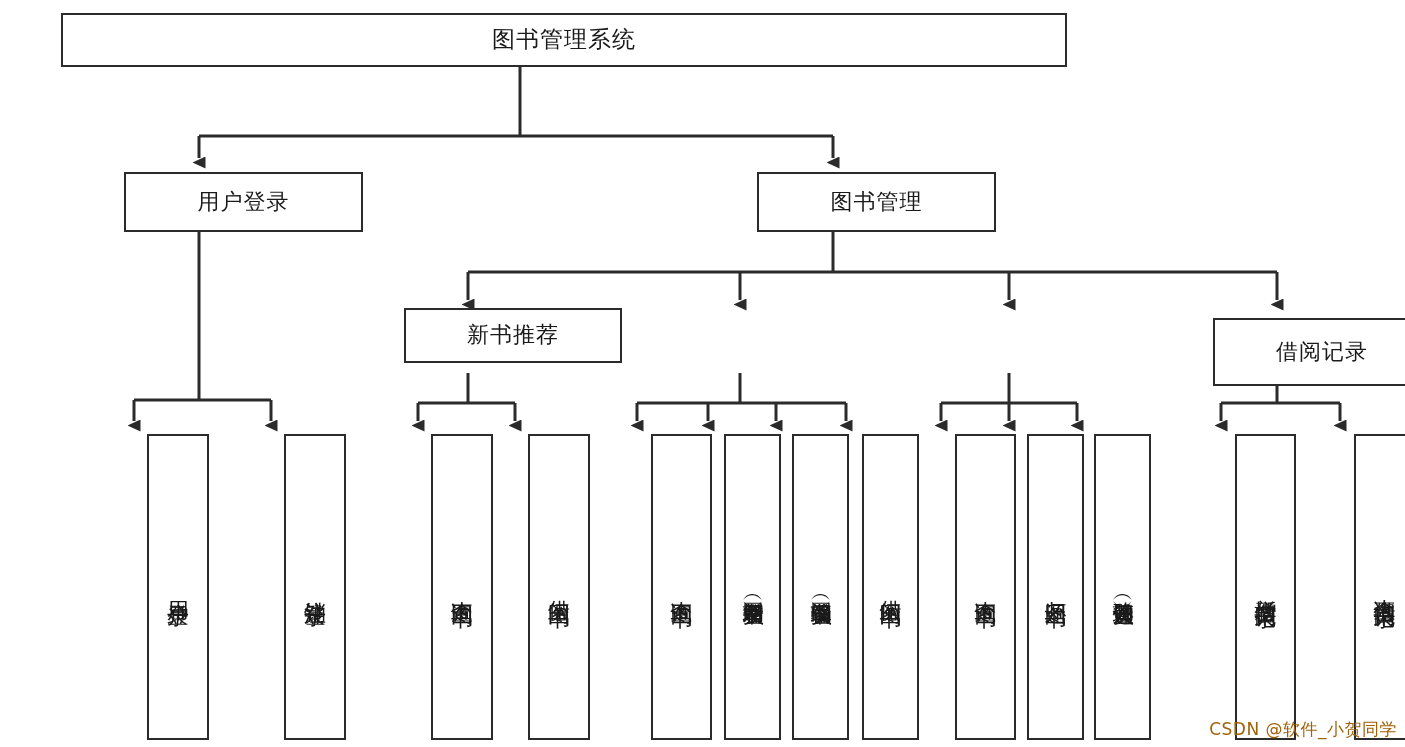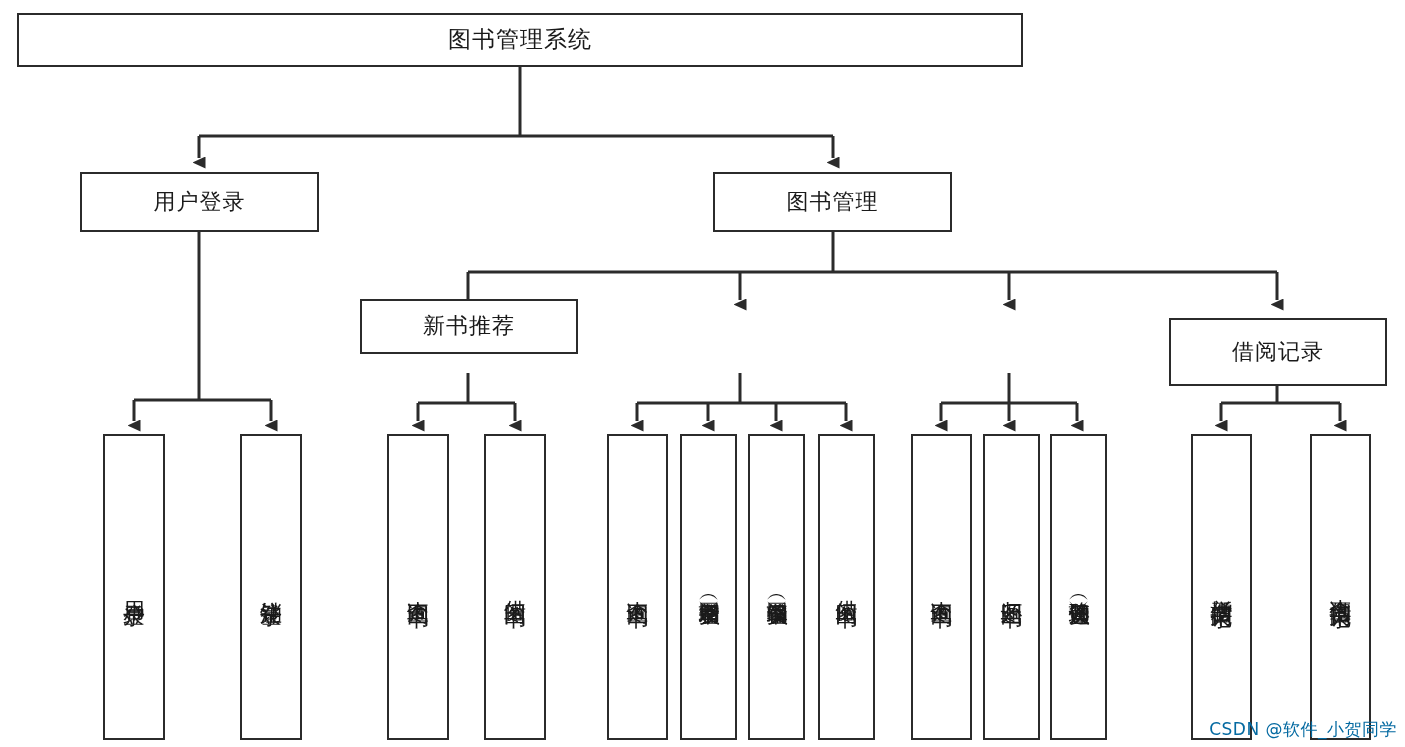--- a/index.html
+++ b/index.html
@@ -28,20 +28,21 @@
   }
   .node {
     position: absolute;
     box-sizing: border-box;
     border: 2.5px solid #2b2b2b;
     background: #ffffff;
     display: flex;
     align-items: center;
     justify-content: center;
     color: #1a1a1a;
+    margin-left: 44px;
   }
   .node.horiz .label {
     font-size: 22px;
     line-height: 1.2;
     white-space: nowrap;
     letter-spacing: 1px;
   }
   .node.vert {
     align-items: center;
     justify-content: center;
@@ -61,21 +62,21 @@
     letter-spacing: 0.5px;
   }
   #title-node .label {
     font-size: 23px;
   }
   #watermark {
     position: absolute;
     right: 8px;
     bottom: 6px;
     font-size: 17px;
-    color: #0369a1;
+    color: #a16207;
     white-space: nowrap;
     letter-spacing: 0.5px;
     font-family: "DejaVu Sans", "Liberation Sans", sans-serif;
   }
 </style>
 </head>
 <body>
 
 <div id="canvas">
 
@@ -134,21 +135,21 @@
   </div>
 
   <div class="node horiz" style="left:80px; top:172px; width:239px; height:60px;">
     <span class="label">用户登录</span>
   </div>
 
   <div class="node horiz" style="left:713px; top:172px; width:239px; height:60px;text-align:center;">
     <span class="label">图书管理</span>
   </div>
 
-  <div class="node horiz" style="left:360px; top:299px; width:218px; height:55px;">
+  <div class="node horiz" style="left:360px; top:308px; width:218px; height:55px;">
     <span class="label">新书推荐</span>
   </div>
 
 
 
   <div class="node horiz" style="left:1169px; top:318px; width:218px; height:68px;">
     <span class="label">借阅记录</span>
   </div>
 
   <div class="node vert" style="left:103px; top:434px; width:62px; height:306px;">

